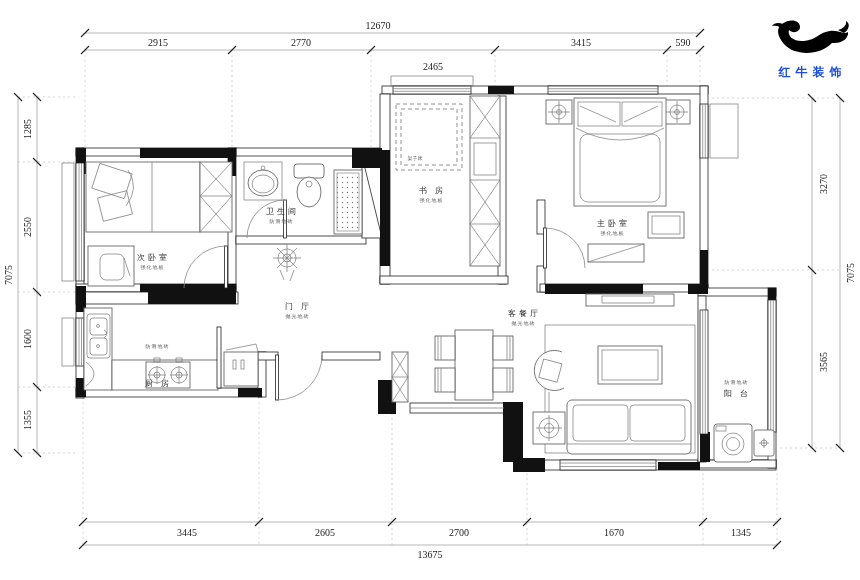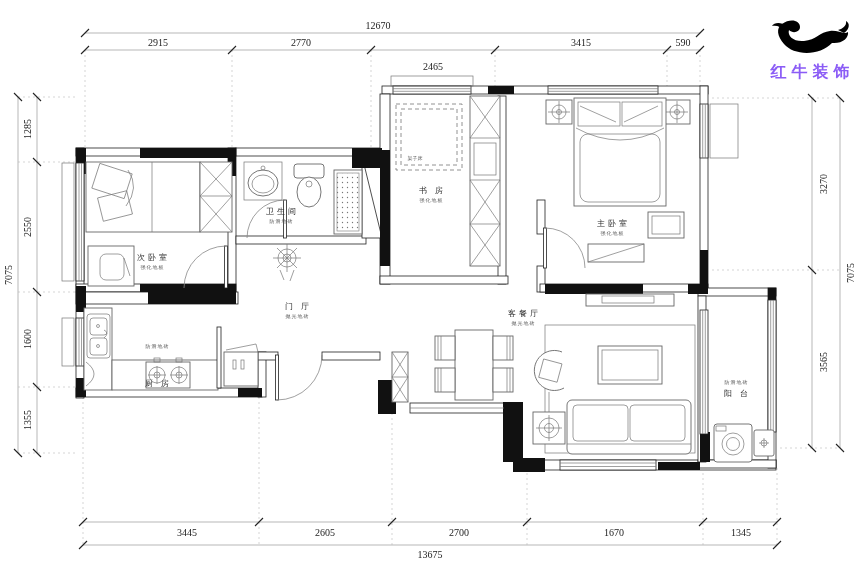--- a/index.html
+++ b/index.html
@@ -5,21 +5,21 @@
   html,body{margin:0;padding:0;background:#fff;}
   #stage{position:relative;width:860px;height:580px;background:#fff;overflow:hidden;
          font-family:"Liberation Sans",sans-serif;}
   svg{position:absolute;left:0;top:0;}
   .txt{position:absolute;transform:translate(-50%,-50%);white-space:nowrap;color:#1c1c1c;}
   .dim{font-family:"Liberation Serif",serif;font-size:10px;}
   .dim.v{transform:translate(-50%,-50%) rotate(-90deg);}
   .room-name{font-size:8px;letter-spacing:3px;color:#2a2a2a;text-indent:3px;}
   .room-sub{font-size:5px;letter-spacing:1px;color:#555;text-indent:1px;}
   .bed-note{font-size:5px;color:#666;letter-spacing:0;}
-  .brand{font-size:16px;letter-spacing:5px;color:#8b5cf6;font-weight:bold;text-indent:5px;}
+  .brand{font-size:12px;letter-spacing:5px;color:#1d4ed8;font-weight:bold;text-indent:5px;}
   
   .ww{fill:#fff;stroke:#222;stroke-width:0.8;}
   .wb{fill:#111;stroke:none;}
   .wl{stroke:#222;stroke-width:0.8;fill:none;}
   .fin{stroke:#666;stroke-width:0.9;fill:#fff;}
   .fin2{stroke:#777;stroke-width:0.7;fill:none;}
   .dl{stroke:#999;stroke-width:0.7;fill:none;}
   .ext{stroke:#bbb;stroke-width:0.6;stroke-dasharray:2,3;fill:none;}
   .tick{stroke:#222;stroke-width:1.1;}
   .arc{stroke:#888;stroke-width:0.8;fill:none;}

